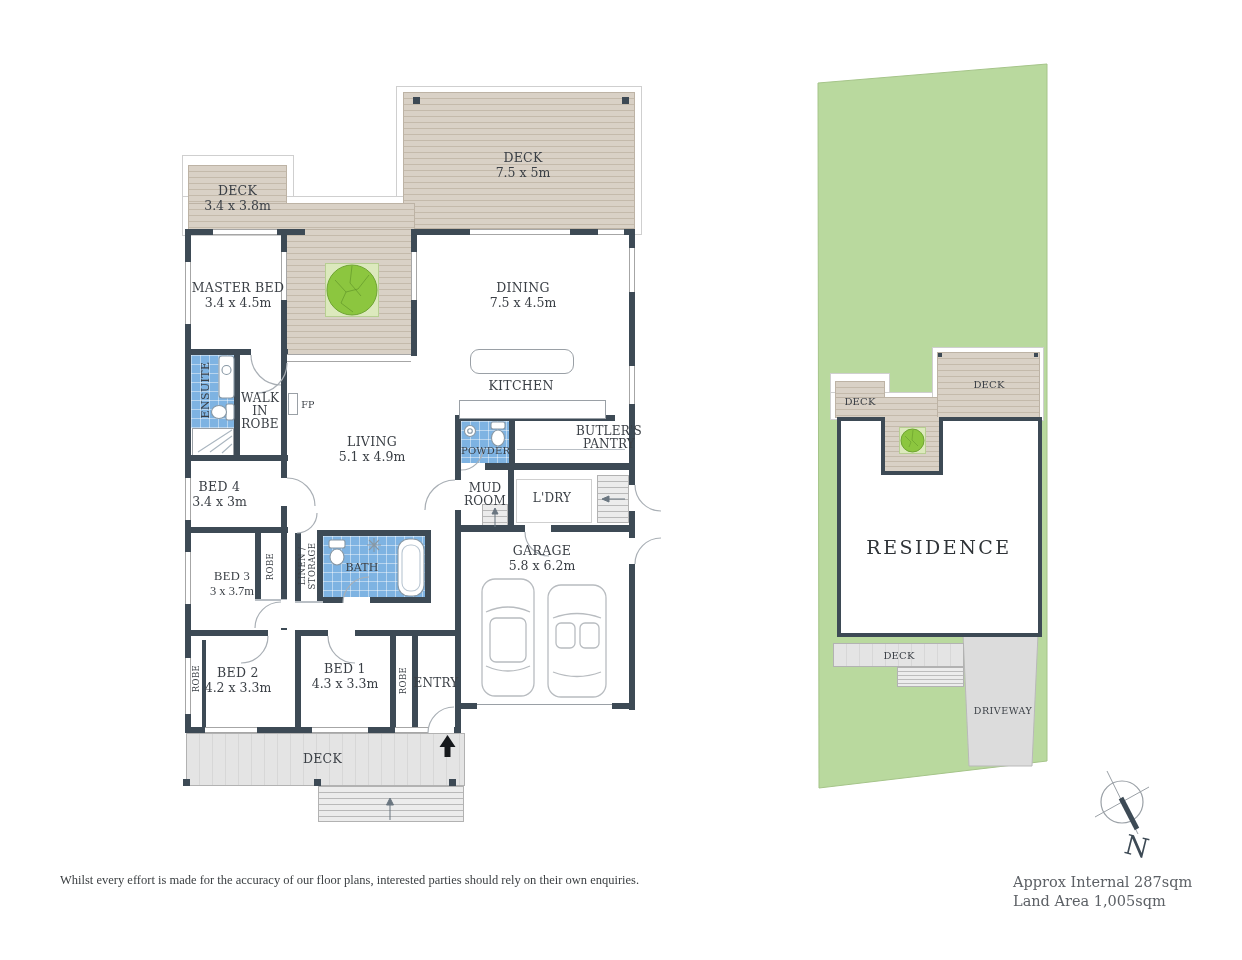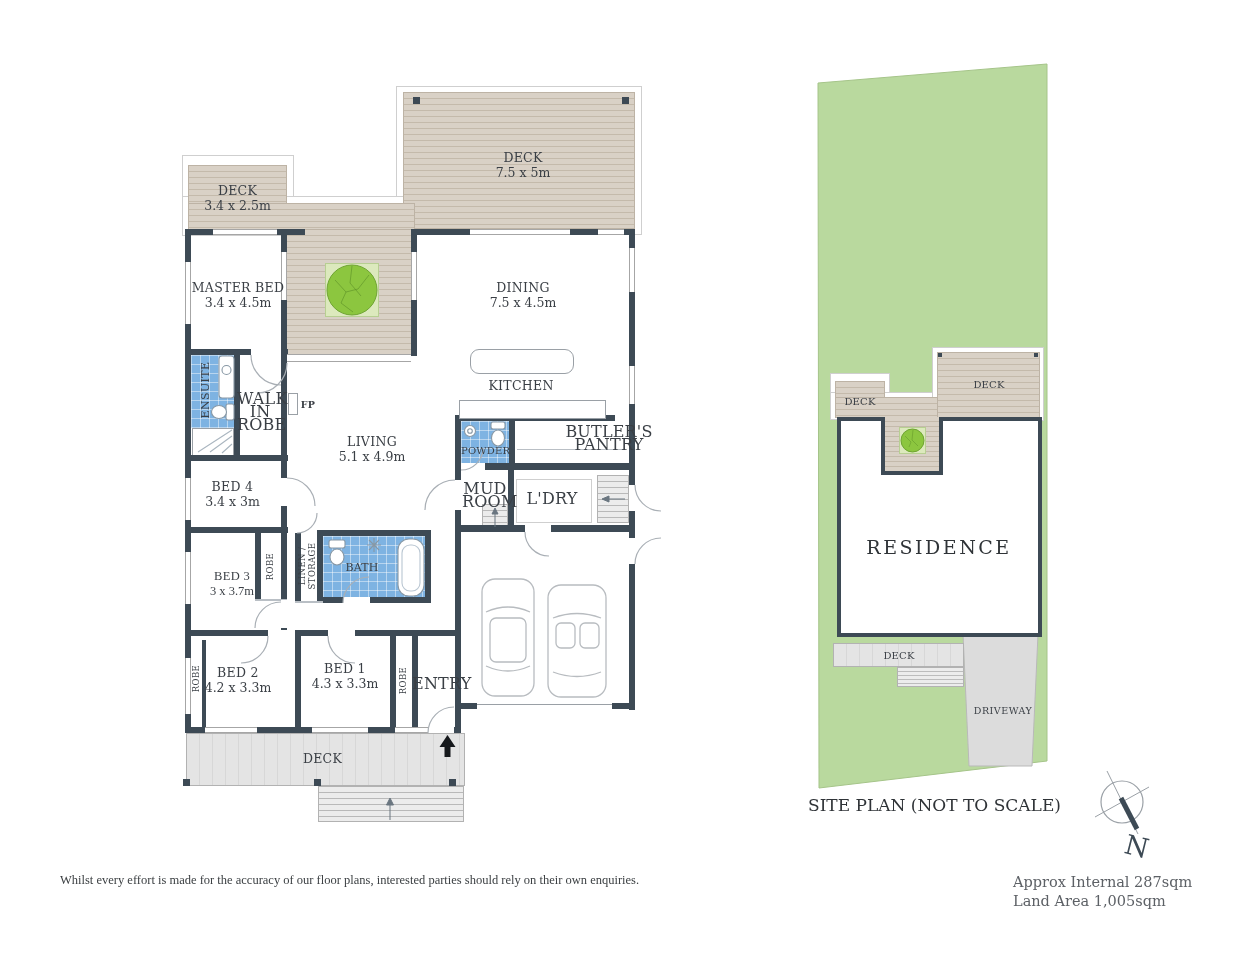--- a/index.html
+++ b/index.html
@@ -28,21 +28,21 @@
   .winv{position:absolute;background:#fff;border-left:1px solid #a6a6a6;border-right:1px solid #a6a6a6;box-sizing:border-box;z-index:4;}
   .gap{position:absolute;background:#fff;z-index:4;}
   .post{position:absolute;background:#3d4a55;z-index:4;}
   
   .furn{position:absolute;background:#fff;border:1px solid #9aa0a6;box-sizing:border-box;z-index:3;}
   .bench{position:absolute;background:transparent;border:1px solid #cfcfcf;box-sizing:border-box;z-index:2;}
   
   .lblbox{position:absolute;text-align:center;z-index:6;}
   .lbl{font-size:12.5px;line-height:15px;letter-spacing:.3px;white-space:nowrap;}
   .dim{font-size:12.5px;line-height:15px;white-space:nowrap;}
-  .slbl{position:absolute;text-align:center;font-size:16px;line-height:13px;z-index:6;letter-spacing:.2px;}
+  .slbl{position:absolute;text-align:center;font-size:12px;line-height:13px;z-index:6;letter-spacing:.2px;}
   .vlbl{position:absolute;text-align:center;font-size:8.5px;line-height:10px;letter-spacing:.4px;transform:rotate(-90deg);z-index:6;}
   .treebox{position:absolute;background:#dce9bd;border:1px solid #b7cf92;box-sizing:border-box;z-index:2;}
   #decor{position:absolute;left:0;top:0;z-index:5;pointer-events:none;}
   #bgsvg{position:absolute;left:0;top:0;z-index:0;pointer-events:none;}
   
   .site-body{position:absolute;background:#fff;border:4px solid #3d4a55;box-sizing:border-box;z-index:2;}
   .site-notch{position:absolute;background-color:#d9d1c6;border:4px solid #3d4a55;border-top:none;box-sizing:border-box;z-index:3;
     background-image:repeating-linear-gradient(180deg,#d9d1c6 0px,#d9d1c6 4px,#c4baab 4px,#c4baab 5px);}
   .title{position:absolute;font-size:20px;letter-spacing:.5px;color:#2f3337;z-index:6;white-space:nowrap;}
   .disclaimer{position:absolute;font-size:12.5px;line-height:15px;color:#3c4043;z-index:6;white-space:nowrap;
@@ -154,63 +154,67 @@
   <div class="furn" style="left:459px;top:400px;width:147px;height:19px;"></div>
   <div class="thinline" style="left:517px;top:449px;width:108px;height:1px;"></div>
   <div class="bench" style="left:516px;top:479px;width:76px;height:44px;"></div>
   <div class="furn" style="left:288px;top:393px;width:10px;height:22px;"></div>
 
   <div class="stairs" style="left:597px;top:475px;width:32px;height:48px;"></div>
   <div class="stairs" style="left:482px;top:504px;width:26px;height:24px;"></div>
 
   <div class="lblbox" style="left:165px;top:183px;width:145px;">
     <div class="lbl">DECK</div>
-    <div class="dim">3.4 x 2.5m</div>
+    <div class="dim">3.4 x 3.8m</div>
   </div>
   <div class="lblbox" style="left:445px;top:150px;width:156px;">
     <div class="lbl">DECK</div>
     <div class="dim">7.5 x 5m</div>
   </div>
   <div class="lblbox" style="left:168px;top:280px;width:140px;">
     <div class="lbl">MASTER BED</div>
     <div class="dim">3.4 x 4.5m</div>
   </div>
   <div class="lblbox" style="left:445px;top:280px;width:156px;">
     <div class="lbl">DINING</div>
     <div class="dim">7.5 x 4.5m</div>
   </div>
   <div class="lblbox" style="left:455px;top:378px;width:132px;">
     <div class="lbl">KITCHEN</div>
   </div>
   <div class="lblbox" style="left:302px;top:434px;width:140px;">
     <div class="lbl">LIVING</div>
     <div class="dim">5.1 x 4.9m</div>
   </div>
-  <div class="lblbox" style="left:175px;top:479px;width:115px;">
+  <div class="lblbox" style="left:162px;top:479px;width:115px;">
     <div class="lbl">BED 4</div>
     <div class="dim">3.4 x 3m</div>
   </div>
   <div class="lblbox" style="left:172px;top:569px;width:120px;font-family:Liberation Serif, serif;">
     <div class="lbl">BED 3</div>
     <div class="dim">3 x 3.7m</div>
   </div>
   <div class="lblbox" style="left:178px;top:665px;width:120px;">
     <div class="lbl">BED 2</div>
     <div class="dim">4.2 x 3.3m</div>
   </div>
   <div class="lblbox" style="left:285px;top:661px;width:120px;">
     <div class="lbl">BED 1</div>
     <div class="dim">4.3 x 3.3m</div>
   </div>
+  <div class="lblbox" style="left:452px;top:543px;width:180px;">
+    <div class="lbl">GARAGE</div>
+    <div class="dim">5.8 x 6.2m</div>
+  </div>
   <div class="lblbox" style="left:270px;top:751px;width:105px;">
     <div class="lbl">DECK</div>
   </div>
 
   <div class="slbl" style="left:237px;top:392px;width:46px;">WALK IN ROBE</div>
-  <div class="slbl" style="left:295px;top:398px;width:26px;font-size:9.5px;font-weight:bold;">FP</div>
+  <div class="slbl" style="left:295px;top:398px;width:26px;font-size:9.5px;font-weight:normal;">FP</div>
   <div class="slbl" style="left:461px;top:444px;width:48px;font-size:10px;">POWDER</div>
   <div class="slbl" style="left:512px;top:425px;width:112px;margin-left:41px;">BUTLER'S PANTRY</div>
   <div class="slbl" style="left:462px;top:482px;width:46px;">MUD ROOM</div>
   <div class="slbl" style="left:522px;top:492px;width:60px;">L'DRY</div>
   <div class="slbl" style="left:332px;top:561px;width:60px;font-size:11px;">BATH</div>
   <div class="slbl" style="left:412px;top:677px;width:48px;">ENTRY</div>
 
   <div class="vlbl" style="left:160px;top:383px;width:95px;height:14px;font-size:11px;">ENSUITE</div>
   <div class="vlbl" style="left:248px;top:561px;width:44px;height:11px;">ROBE</div>
   <div class="vlbl" style="left:277px;top:556px;width:60px;height:20px;">LINEN / STORAGE</div>
@@ -229,21 +233,20 @@
   <div class="gdeck" style="left:833px;top:643px;width:131px;height:24px;z-index:2;"></div>
   <div class="stairs" style="left:897px;top:667px;width:67px;height:20px;background-image:repeating-linear-gradient(180deg,#ececec 0 3px,#bcbcbc 3px 4px);z-index:2;"></div>
   <div class="post" style="left:938px;top:353px;width:4px;height:4px;"></div>
   <div class="post" style="left:1034px;top:353px;width:4px;height:4px;"></div>
 
   <div class="residence-lbl" style="left:848px;top:536px;width:182px;">RESIDENCE</div>
   <div class="slbl" style="left:837px;top:395px;width:46px;font-size:10px;">DECK</div>
   <div class="slbl" style="left:958px;top:378px;width:62px;font-size:10px;">DECK</div>
   <div class="slbl" style="left:868px;top:649px;width:62px;font-size:10px;">DECK</div>
   <div class="slbl" style="left:967px;top:704px;width:72px;font-size:9.5px;letter-spacing:.5px;">DRIVEWAY</div>
-  <div class="caption" style="left:808px;top:795px;">SITE PLAN (NOT TO SCALE)</div>
   <div class="areas" style="left:1013px;top:853px;">
     <div>Approx Internal 287sqm</div>
     <div>Land Area 1,005sqm</div>
   </div>
 
   <div class="disclaimer" style="left:60px;top:873px;">
     <div>Whilst every effort is made for the accuracy of our floor plans, interested parties should rely on their own enquiries.</div>
   </div>
 
   <svg id="decor" width="1242" height="960">

